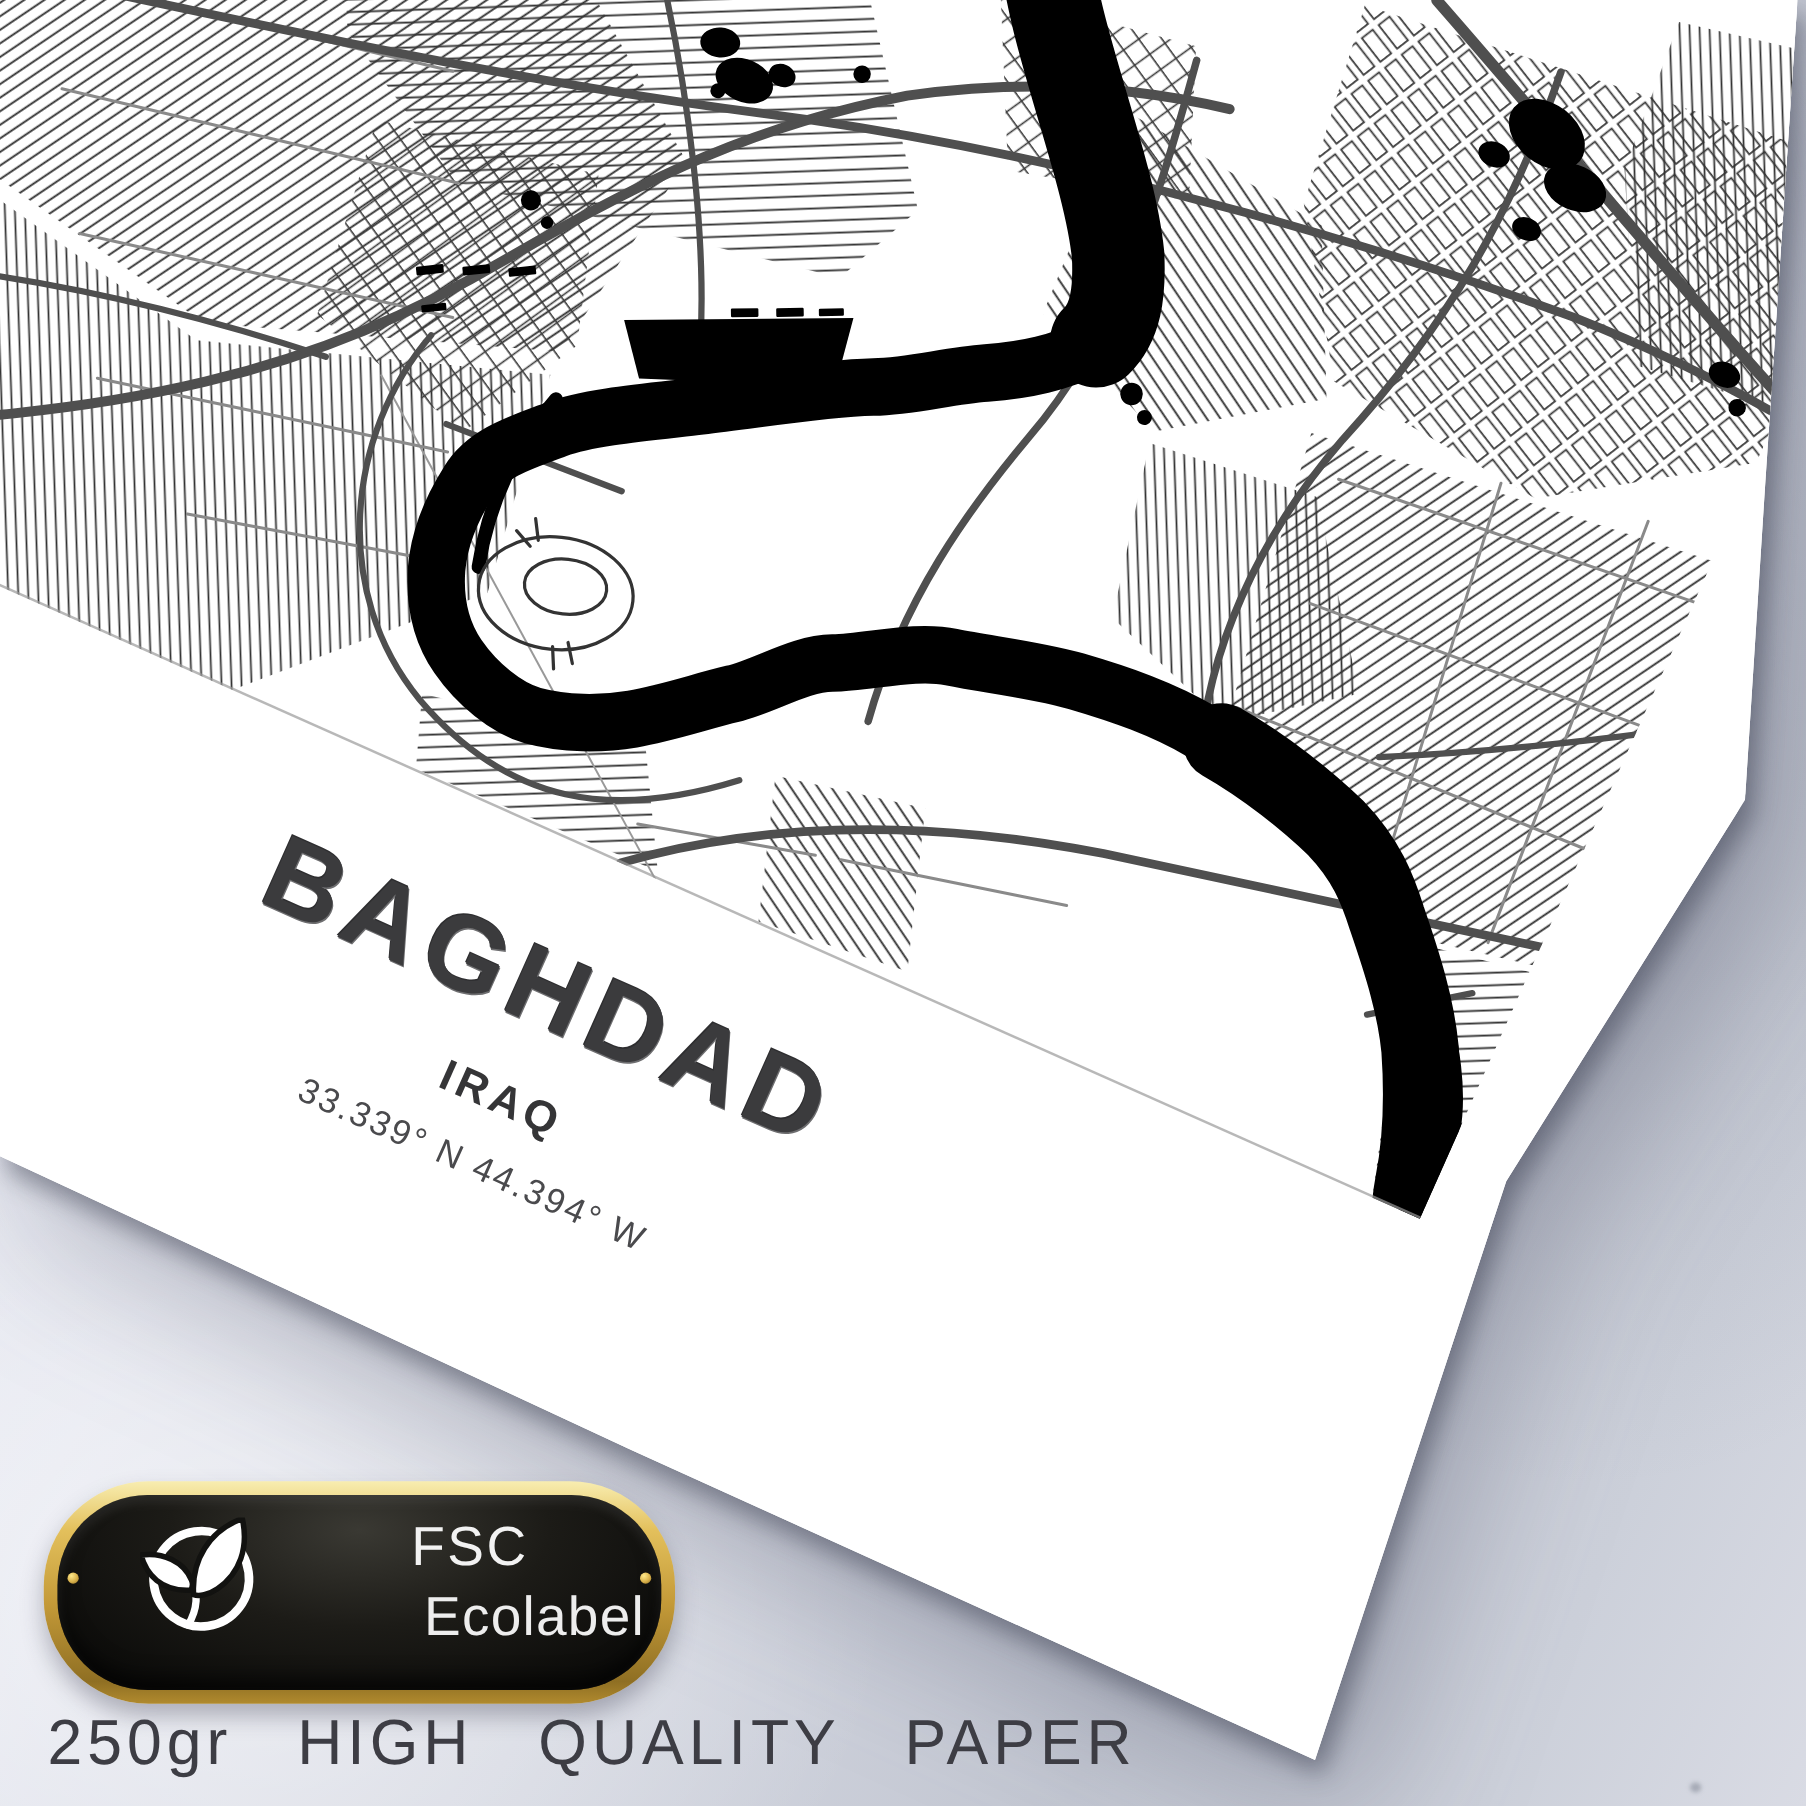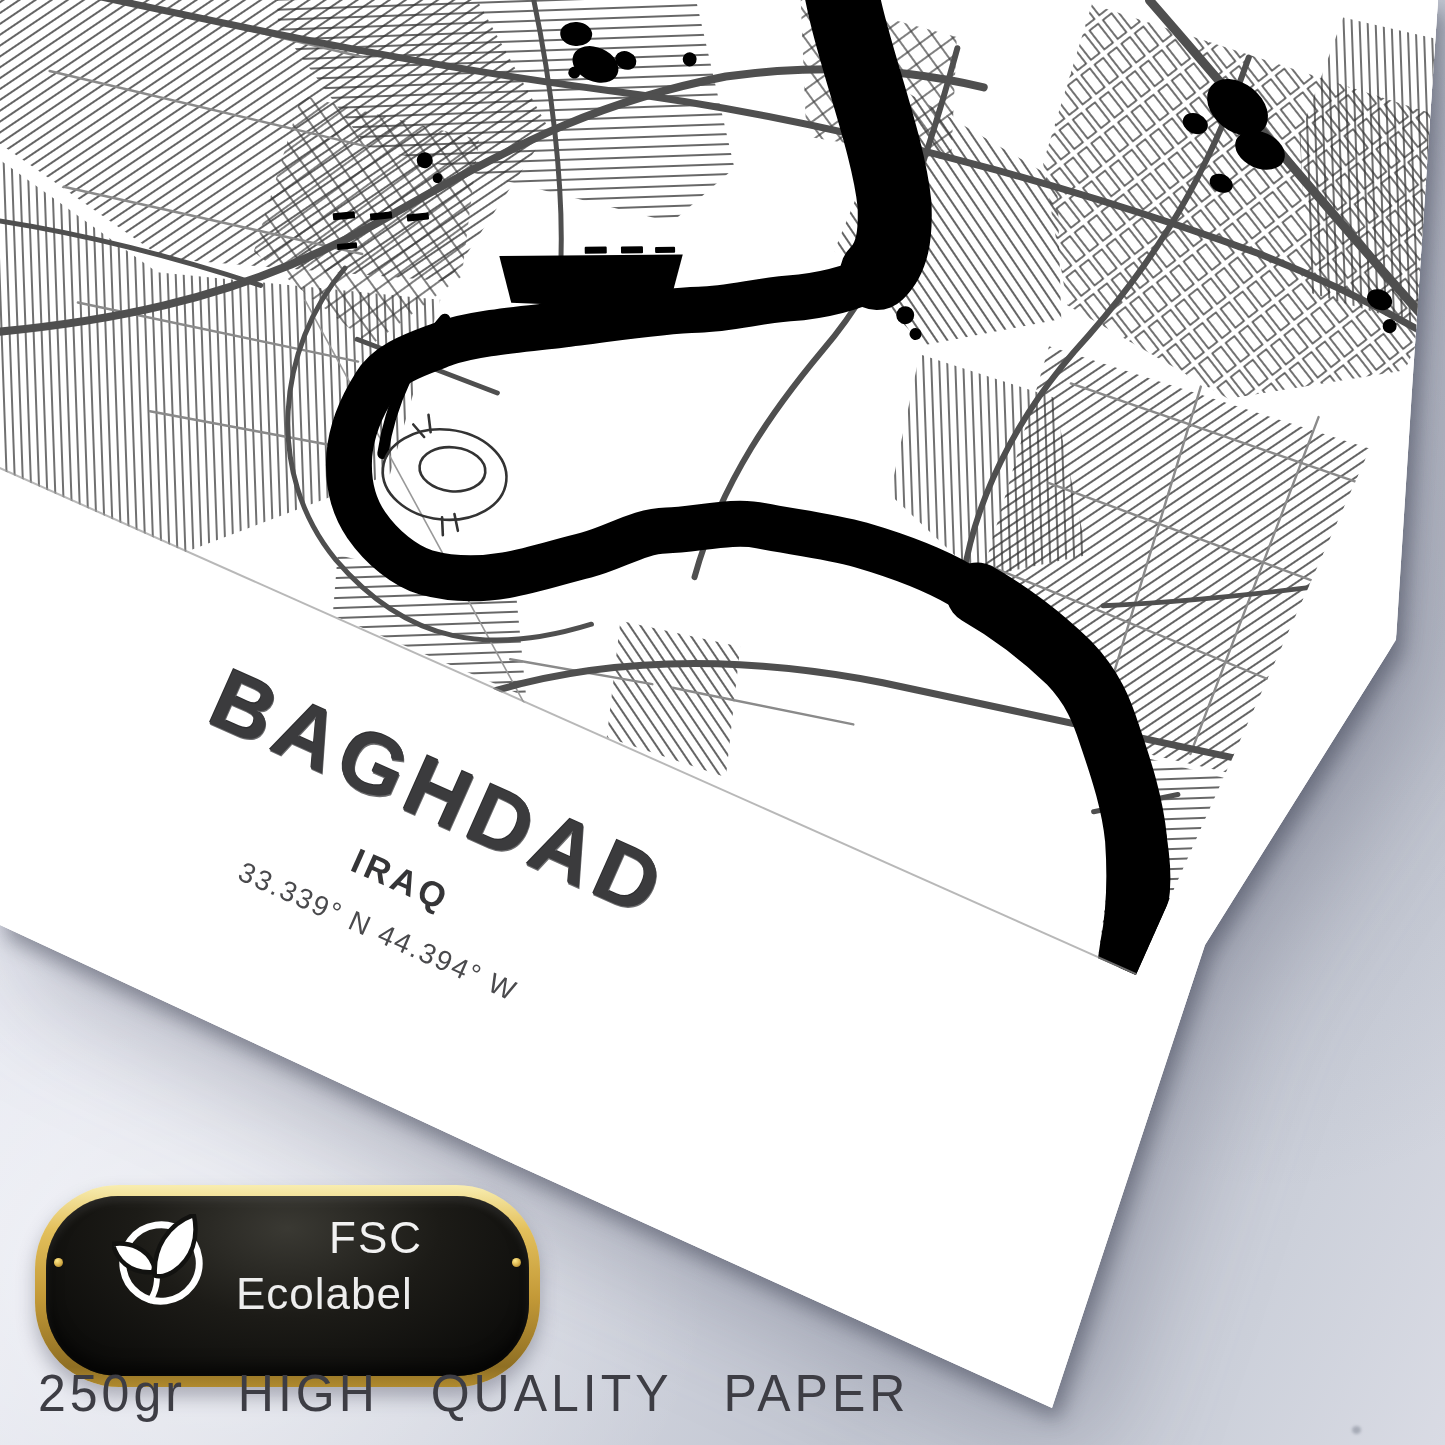--- a/index.html
+++ b/index.html
@@ -25,30 +25,30 @@
   .map-area svg{display:block;}
   .map-edge-line{position:absolute;left:0;top:1962px;width:1600px;height:2px;background:#9a9a9a;opacity:.7;}
 
   .label-area{position:absolute;left:40px;top:1964px;width:1700px;height:436px;text-align:center;color:#3c3c3e;}
   .city-title{margin:74px 0 0 0;font-size:86px;font-weight:bold;letter-spacing:7px;line-height:1;
       color:#3b3b3d;text-shadow:1px 1px 0 #6e6e70, -1px -1px 0 #2e2e30;}
   .country-label{margin:34px 0 0 0;font-size:35px;font-weight:bold;letter-spacing:4px;line-height:1;color:#353537;}
   .coords-label{margin:26px 0 0 0;font-size:28px;font-weight:400;letter-spacing:2px;line-height:1;color:#4a4a4d;}
 
   
-  .badge{position:absolute;left:35px;top:1185px;width:505px;height:202px;z-index:3;border-radius:84px;
+  .badge{position:absolute;left:35px;top:1185px;width:505px;height:178px;z-index:3;border-radius:84px;
       background:linear-gradient(180deg,#f8edb0 0%,#e3c05c 22%,#c49a38 55%,#8f6f23 90%,#b08a2e 100%);
       padding:11px;box-shadow:0 10px 18px rgba(60,60,80,.35);}
   .badge-core{position:relative;width:100%;height:100%;border-radius:72px;
       background:radial-gradient(ellipse 70% 110% at 50% 18%, #3a3933 0%, #1c1b17 45%, #070706 100%);
       box-shadow:inset 0 5px 10px rgba(255,255,255,.10), inset 0 -9px 16px rgba(0,0,0,.65);}
   .badge-icon{position:absolute;left:66px;top:18px;width:98px;height:98px;}
   .badge-text-fsc{position:absolute;left:190px;top:17px;width:280px;text-align:center;
       font-size:44px;color:#f2f2f2;font-weight:400;letter-spacing:2px;}
-  .badge-text-eco{position:absolute;left:190px;top:73px;width:280px;text-align:left;
+  .badge-text-eco{position:absolute;left:190px;top:73px;width:280px;text-align:right;
       font-size:44px;color:#ededed;font-weight:400;letter-spacing:1px;}
   .rivet{position:absolute;width:9px;height:9px;border-radius:50%;
       background:radial-gradient(circle at 35% 30%, #ffe98a 0%, #d8b04a 55%, #8c6c20 100%);}
   .rivet.left{left:8px;top:62px;}
   .rivet.right{right:8px;top:62px;}
 
   
   .caption{position:absolute;left:38px;top:1364px;z-index:3;
       font-size:50px;font-weight:400;color:#3d3d44;letter-spacing:4px;word-spacing:34px;
       transform:scaleY(1.02);transform-origin:left top;}

